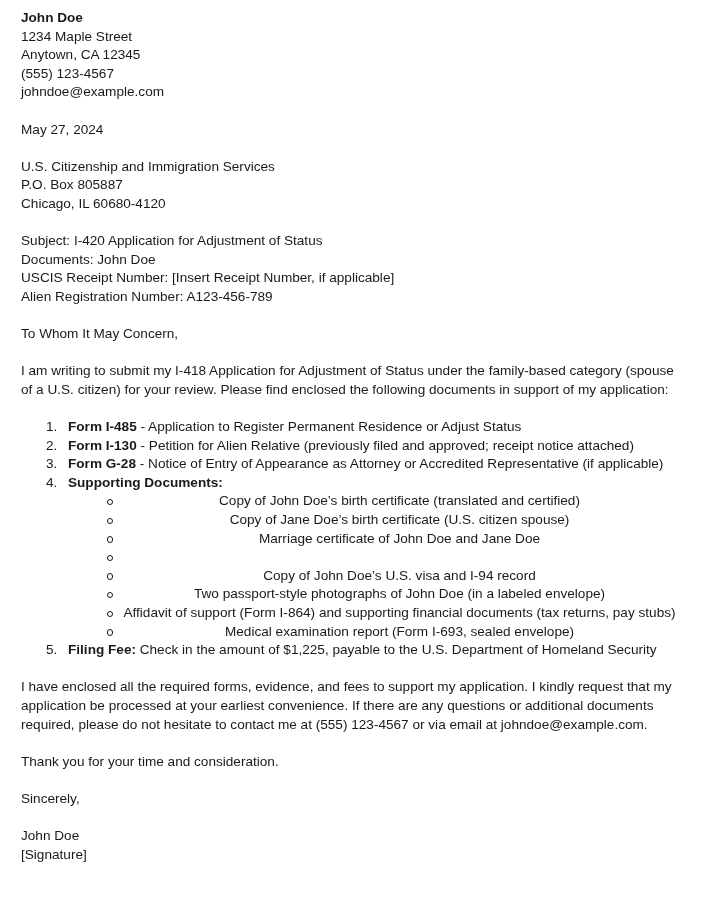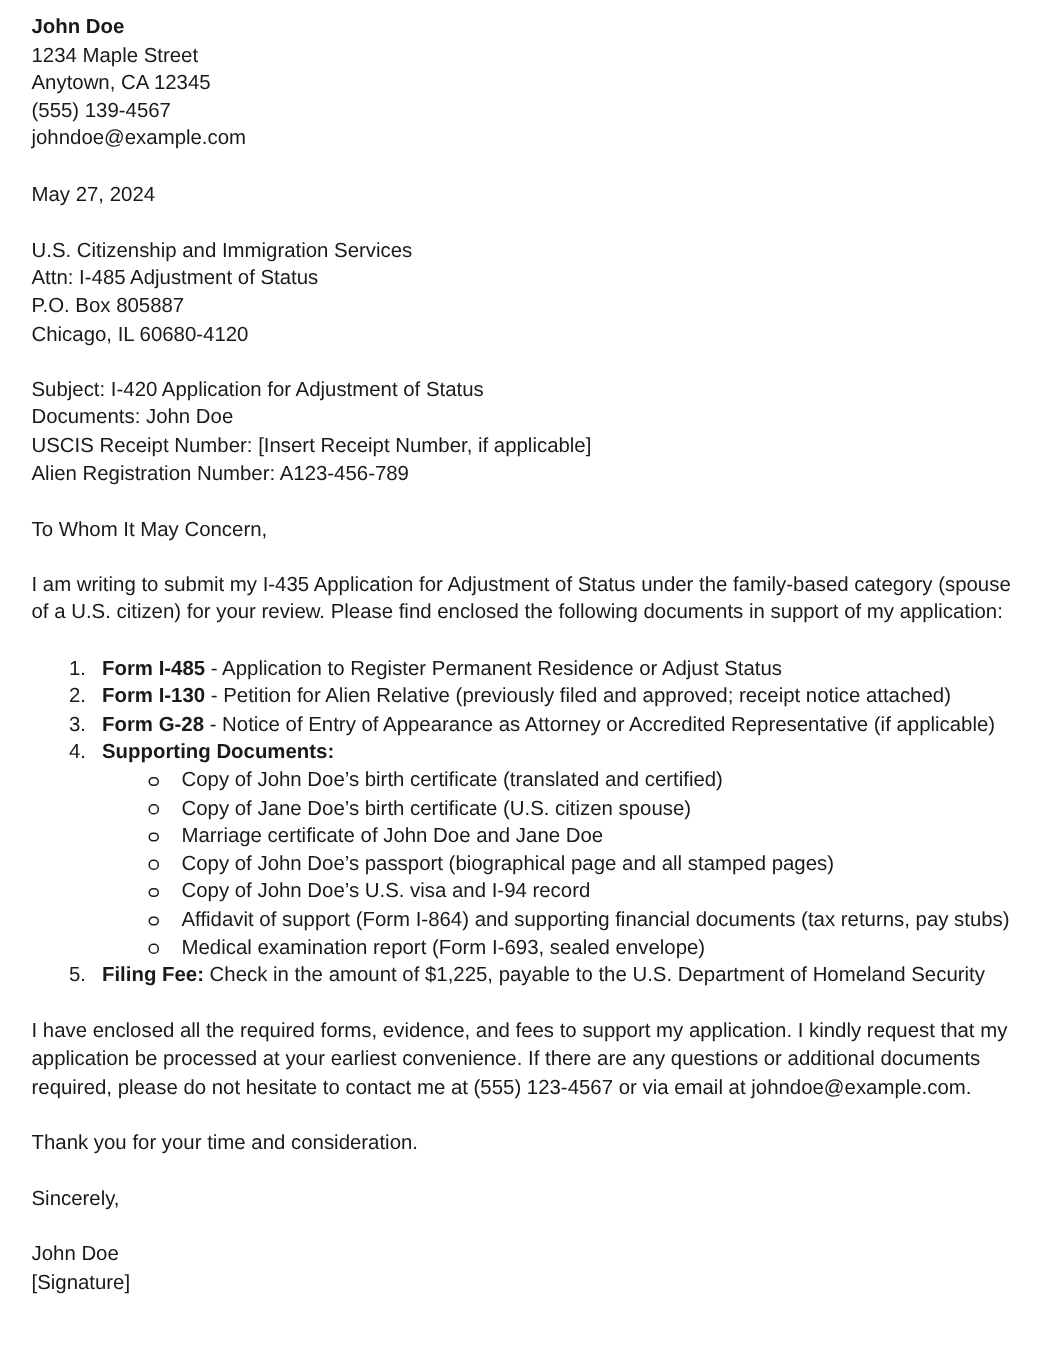--- a/index.html
+++ b/index.html
@@ -32,21 +32,21 @@
   .olrow { display: flex; }
   .olrow .num {
     flex: none;
     width: 22px;
     margin-left: 25px;
     text-align: left;
   }
   .olrow .litext { flex: 1; min-width: 0; }
 
   
-  .ulrow { display: flex; }
+  .ulrow { display: flex; text-align: center; }
   .ulrow .marker {
     flex: none;
     width: 22px;
     margin-left: 78px;
   }
   .circle {
     display: inline-block;
     width: 4.5px;
     height: 4.5px;
     border: 1.2px solid #1a1a1a;
@@ -58,47 +58,46 @@
 </style>
 </head>
 <body>
 
 <div class="page">
 
   <div class="block">
     <span class="line bold">John Doe</span>
     <span class="line">1234 Maple Street</span>
     <span class="line">Anytown, CA 12345</span>
-    <span class="line">(555) 139-4567</span>
+    <span class="line">(555) 123-4567</span>
     <span class="line">johndoe@example.com</span>
   </div>
 
   <div class="block">
     <span class="line">May 27, 2024</span>
   </div>
 
   <div class="block">
     <span class="line">U.S. Citizenship and Immigration Services</span>
-    <span class="line">Attn: I-485 Adjustment of Status</span>
     <span class="line">P.O. Box 805887</span>
     <span class="line">Chicago, IL 60680-4120</span>
   </div>
 
   <div class="block">
     <span class="line">Subject: I-420 Application for Adjustment of Status</span>
     <span class="line">Documents: John Doe</span>
     <span class="line">USCIS Receipt Number: [Insert Receipt Number, if applicable]</span>
     <span class="line">Alien Registration Number: A123-456-789</span>
   </div>
 
   <div class="block">
     <span class="line">To Whom It May Concern,</span>
   </div>
 
-  <div class="block">I am writing to submit my I-435 Application for Adjustment of Status under the family-based category (spouse of a U.S. citizen) for your review. Please find enclosed the following documents in support of my application:</div>
+  <div class="block">I am writing to submit my I-418 Application for Adjustment of Status under the family-based category (spouse of a U.S. citizen) for your review. Please find enclosed the following documents in support of my application:</div>
 
   <div class="block">
 
     <div class="olrow">
       <span class="num">1.</span>
       <span class="litext"><b>Form I-485</b><span> - Application to Register Permanent Residence or Adjust Status</span></span>
     </div>
 
     <div class="olrow">
       <span class="num">2.</span>
@@ -122,25 +121,28 @@
     <div class="ulrow">
       <span class="marker"><span class="circle"></span></span>
       <span class="litext">Copy of Jane Doe’s birth certificate (U.S. citizen spouse)</span>
     </div>
     <div class="ulrow">
       <span class="marker"><span class="circle"></span></span>
       <span class="litext">Marriage certificate of John Doe and Jane Doe</span>
     </div>
     <div class="ulrow">
       <span class="marker"><span class="circle"></span></span>
-      <span class="litext">Copy of John Doe’s passport (biographical page and all stamped pages)</span>
     </div>
     <div class="ulrow">
       <span class="marker"><span class="circle"></span></span>
       <span class="litext">Copy of John Doe’s U.S. visa and I-94 record</span>
+    </div>
+    <div class="ulrow">
+      <span class="marker"><span class="circle"></span></span>
+      <span class="litext">Two passport-style photographs of John Doe (in a labeled envelope)</span>
     </div>
     <div class="ulrow">
       <span class="marker"><span class="circle"></span></span>
       <span class="litext">Affidavit of support (Form I-864) and supporting financial documents (tax returns, pay stubs)</span>
     </div>
     <div class="ulrow">
       <span class="marker"><span class="circle"></span></span>
       <span class="litext">Medical examination report (Form I-693, sealed envelope)</span>
     </div>
 

